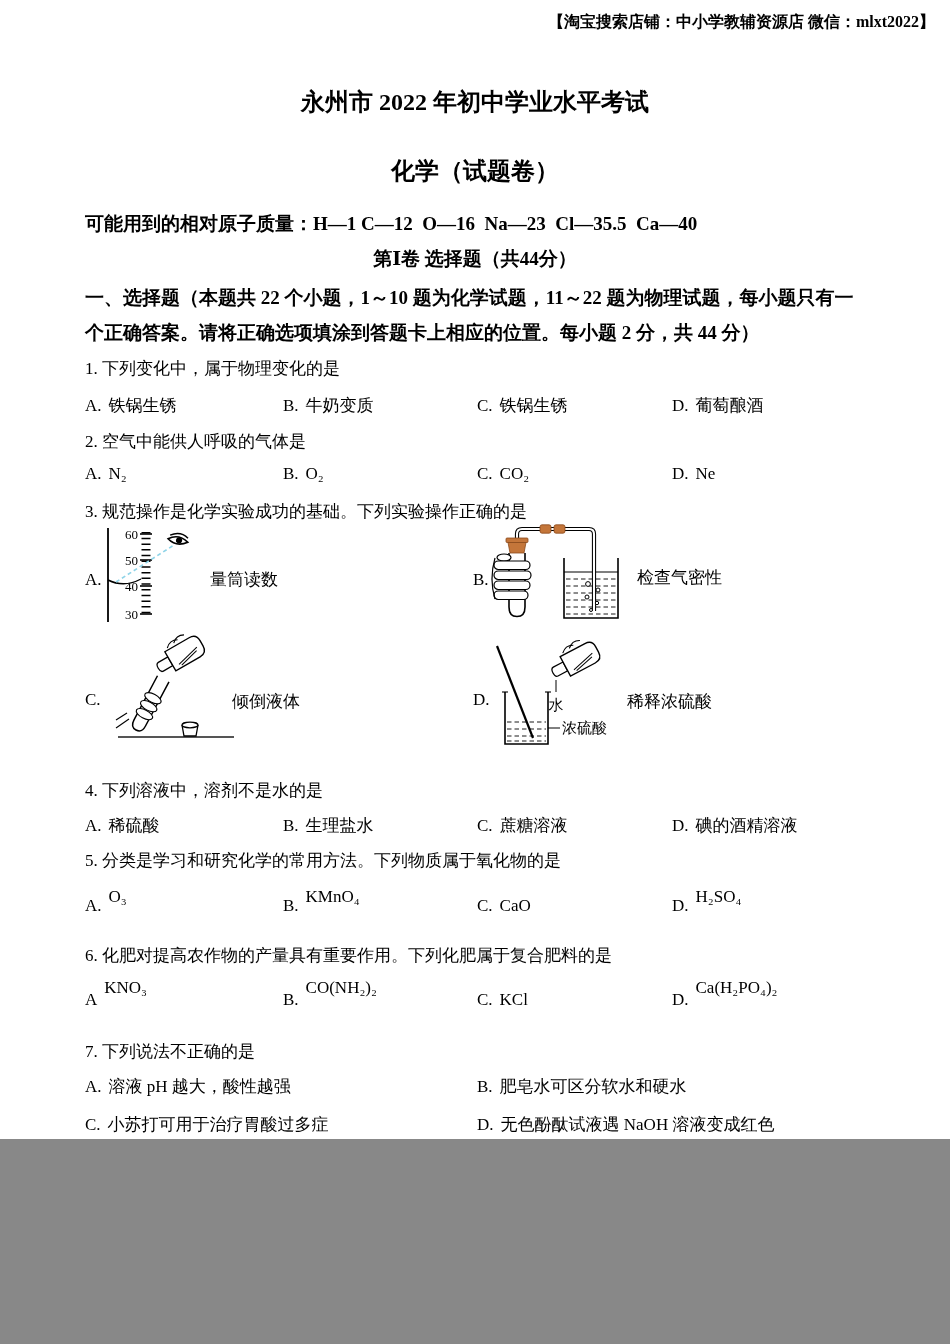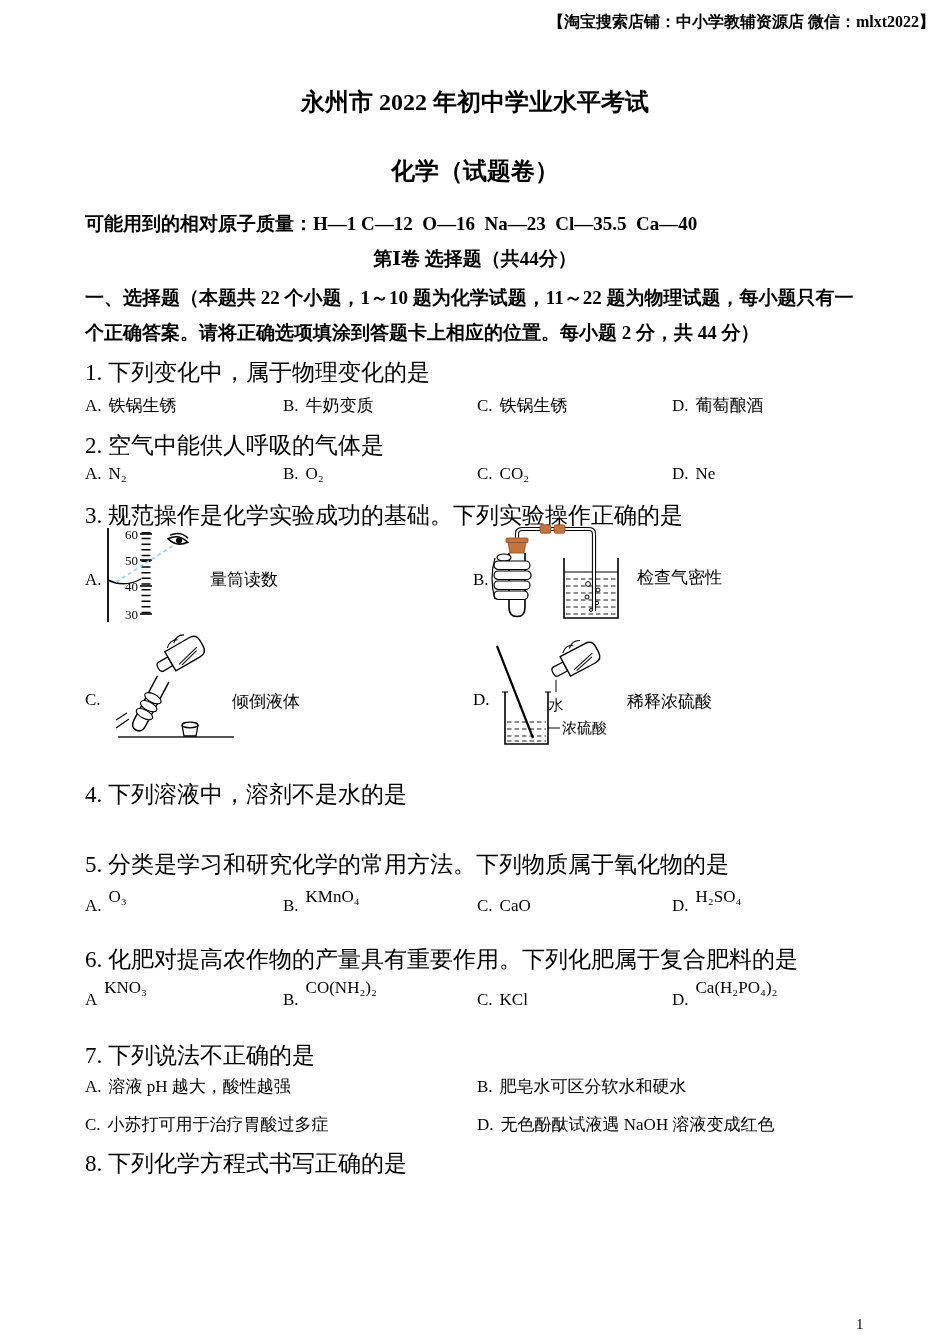--- a/index.html
+++ b/index.html
@@ -1,27 +1,27 @@
 <!DOCTYPE html>
 <html><head>
 <meta charset="utf-8">
 <style>
   html,body{margin:0;padding:0;background:#888;}
   #paper{
-    position:relative;width:950px;height:1344px;background:#ffffff;
+    position:relative;width:950px;height:1139px;background:#ffffff;
     font-family:"Liberation Serif","DejaVu Serif",serif;color:#000;overflow:hidden;
   }
   .abs{position:absolute;white-space:pre;}
   .bold{font-weight:bold;}
   .center{left:0;width:950px;text-align:center;}
   .t24{font-size:24px;}
   .t19{font-size:19px;}
   .t17{font-size:17px;}
   .t16{font-size:16px;}
-  .stem{left:85px;font-size:23px;}
+  .stem{left:85px;font-size:17px;}
   .optrow{position:absolute;left:0;top:0;width:950px;height:26px;font-size:17px;}
   .optrow .o{position:absolute;white-space:pre;}
   .cA{left:85px;} .cB{left:283px;} .cC{left:477px;} .cD{left:672px;}
   .gap{display:inline-block;width:7px;}
   .raised{position:relative;top:-12px;}
   .raised-sm{position:relative;top:-9px;}
   svg{position:absolute;overflow:visible;}
   svg text{font-family:"Liberation Serif","DejaVu Serif",serif;}
   .pageno{font-size:15px;}
 </style>
@@ -184,20 +184,26 @@
       </g>
     </g>
     <line x1="62" y1="48" x2="62" y2="60" stroke="#000" stroke-width="1"></line>
     <text x="62" y="78" text-anchor="middle" font-size="15">水</text>
     <line x1="54" y1="96" x2="66" y2="96" stroke="#000" stroke-width="1"></line>
     <text x="68" y="101" font-size="15">浓硫酸</text>
   </svg>
   <div class="abs t17" style="left:627px;top:690px;">稀释浓硫酸</div>
 
   <div class="abs stem" style="top:779px;">4. 下列溶液中，溶剂不是水的是</div>
+  <div class="optrow" style="top:814px;">
+    <span class="o cA"><span>A.</span><span class="gap"></span><span>稀硫酸</span></span>
+    <span class="o cB"><span>B.</span><span class="gap"></span><span>生理盐水</span></span>
+    <span class="o cC"><span>C.</span><span class="gap"></span><span>蔗糖溶液</span></span>
+    <span class="o cD"><span>D.</span><span class="gap"></span><span>碘的酒精溶液</span></span>
+  </div>
 
   <div class="abs stem" style="top:849px;">5. 分类是学习和研究化学的常用方法。下列物质属于氧化物的是</div>
   <div class="optrow" style="top:896px;">
     <span class="o cA"><span>A.</span><span class="gap"></span><span class="raised-sm">O₃</span></span>
     <span class="o cB"><span>B.</span><span class="gap"></span><span class="raised-sm">KMnO₄</span></span>
     <span class="o cC"><span>C.</span><span class="gap"></span><span>CaO</span></span>
     <span class="o cD"><span>D.</span><span class="gap"></span><span class="raised-sm">H₂SO₄</span></span>
   </div>
 
   <div class="abs stem" style="top:944px;">6. 化肥对提高农作物的产量具有重要作用。下列化肥属于复合肥料的是</div>

